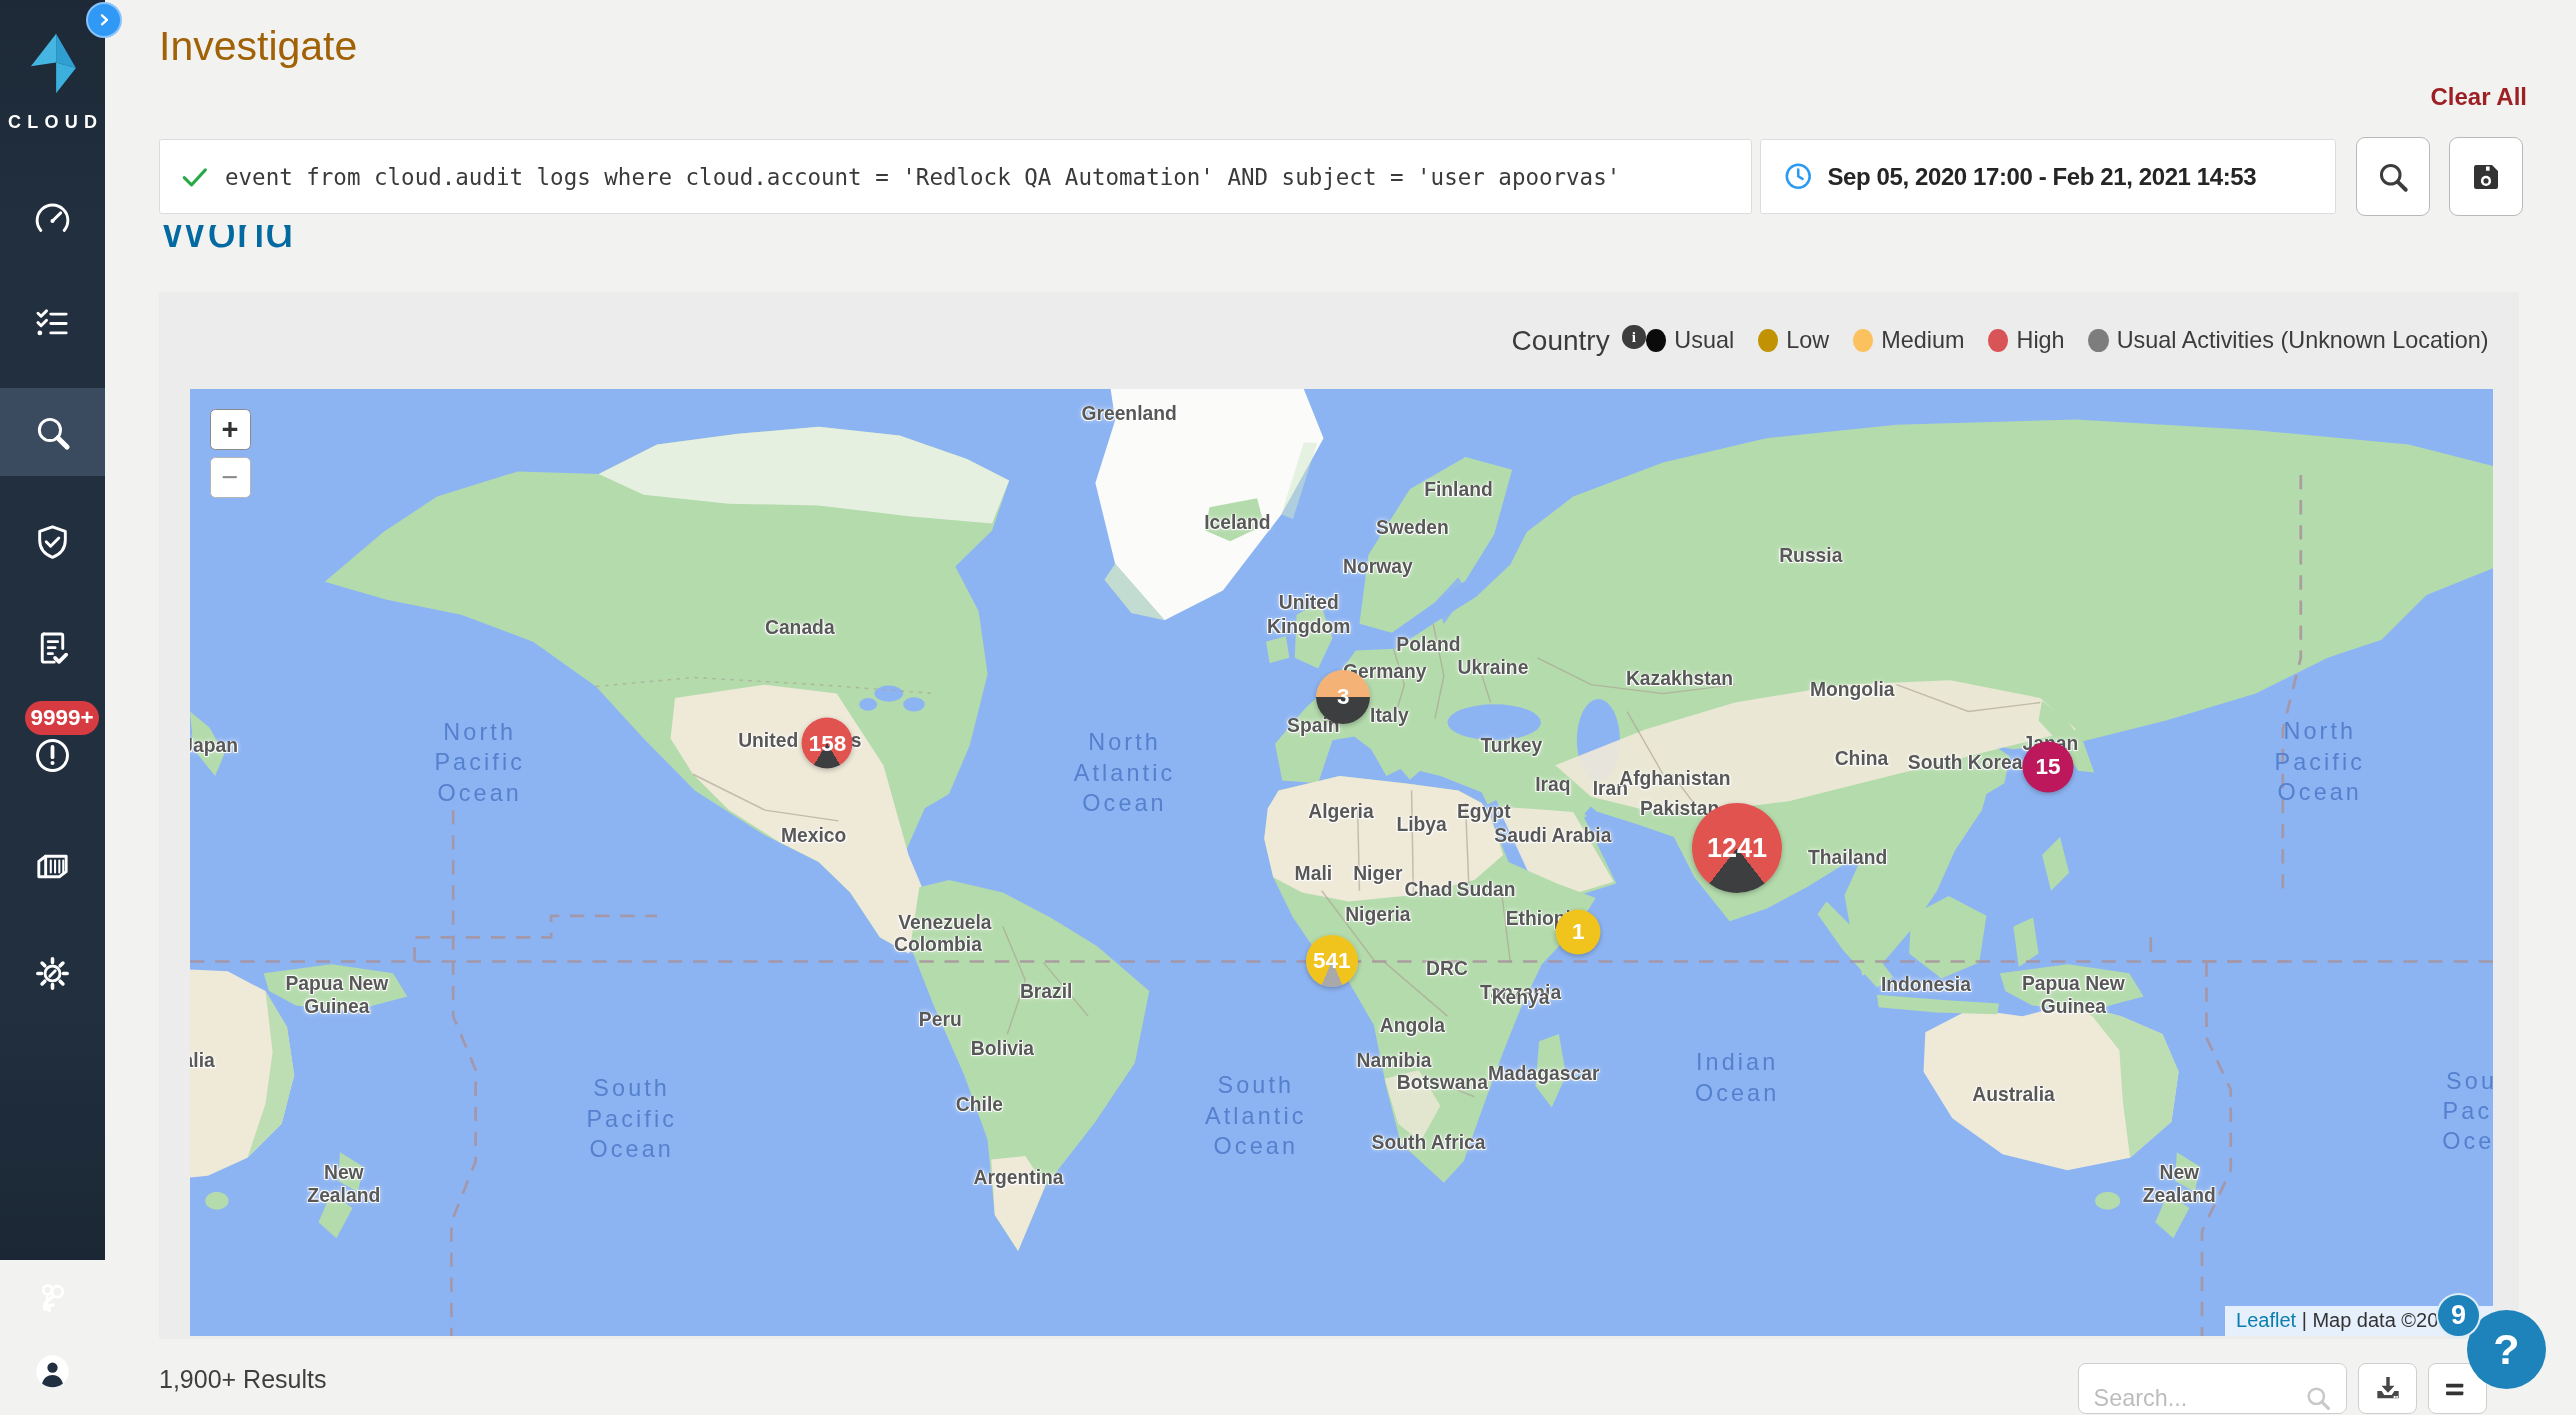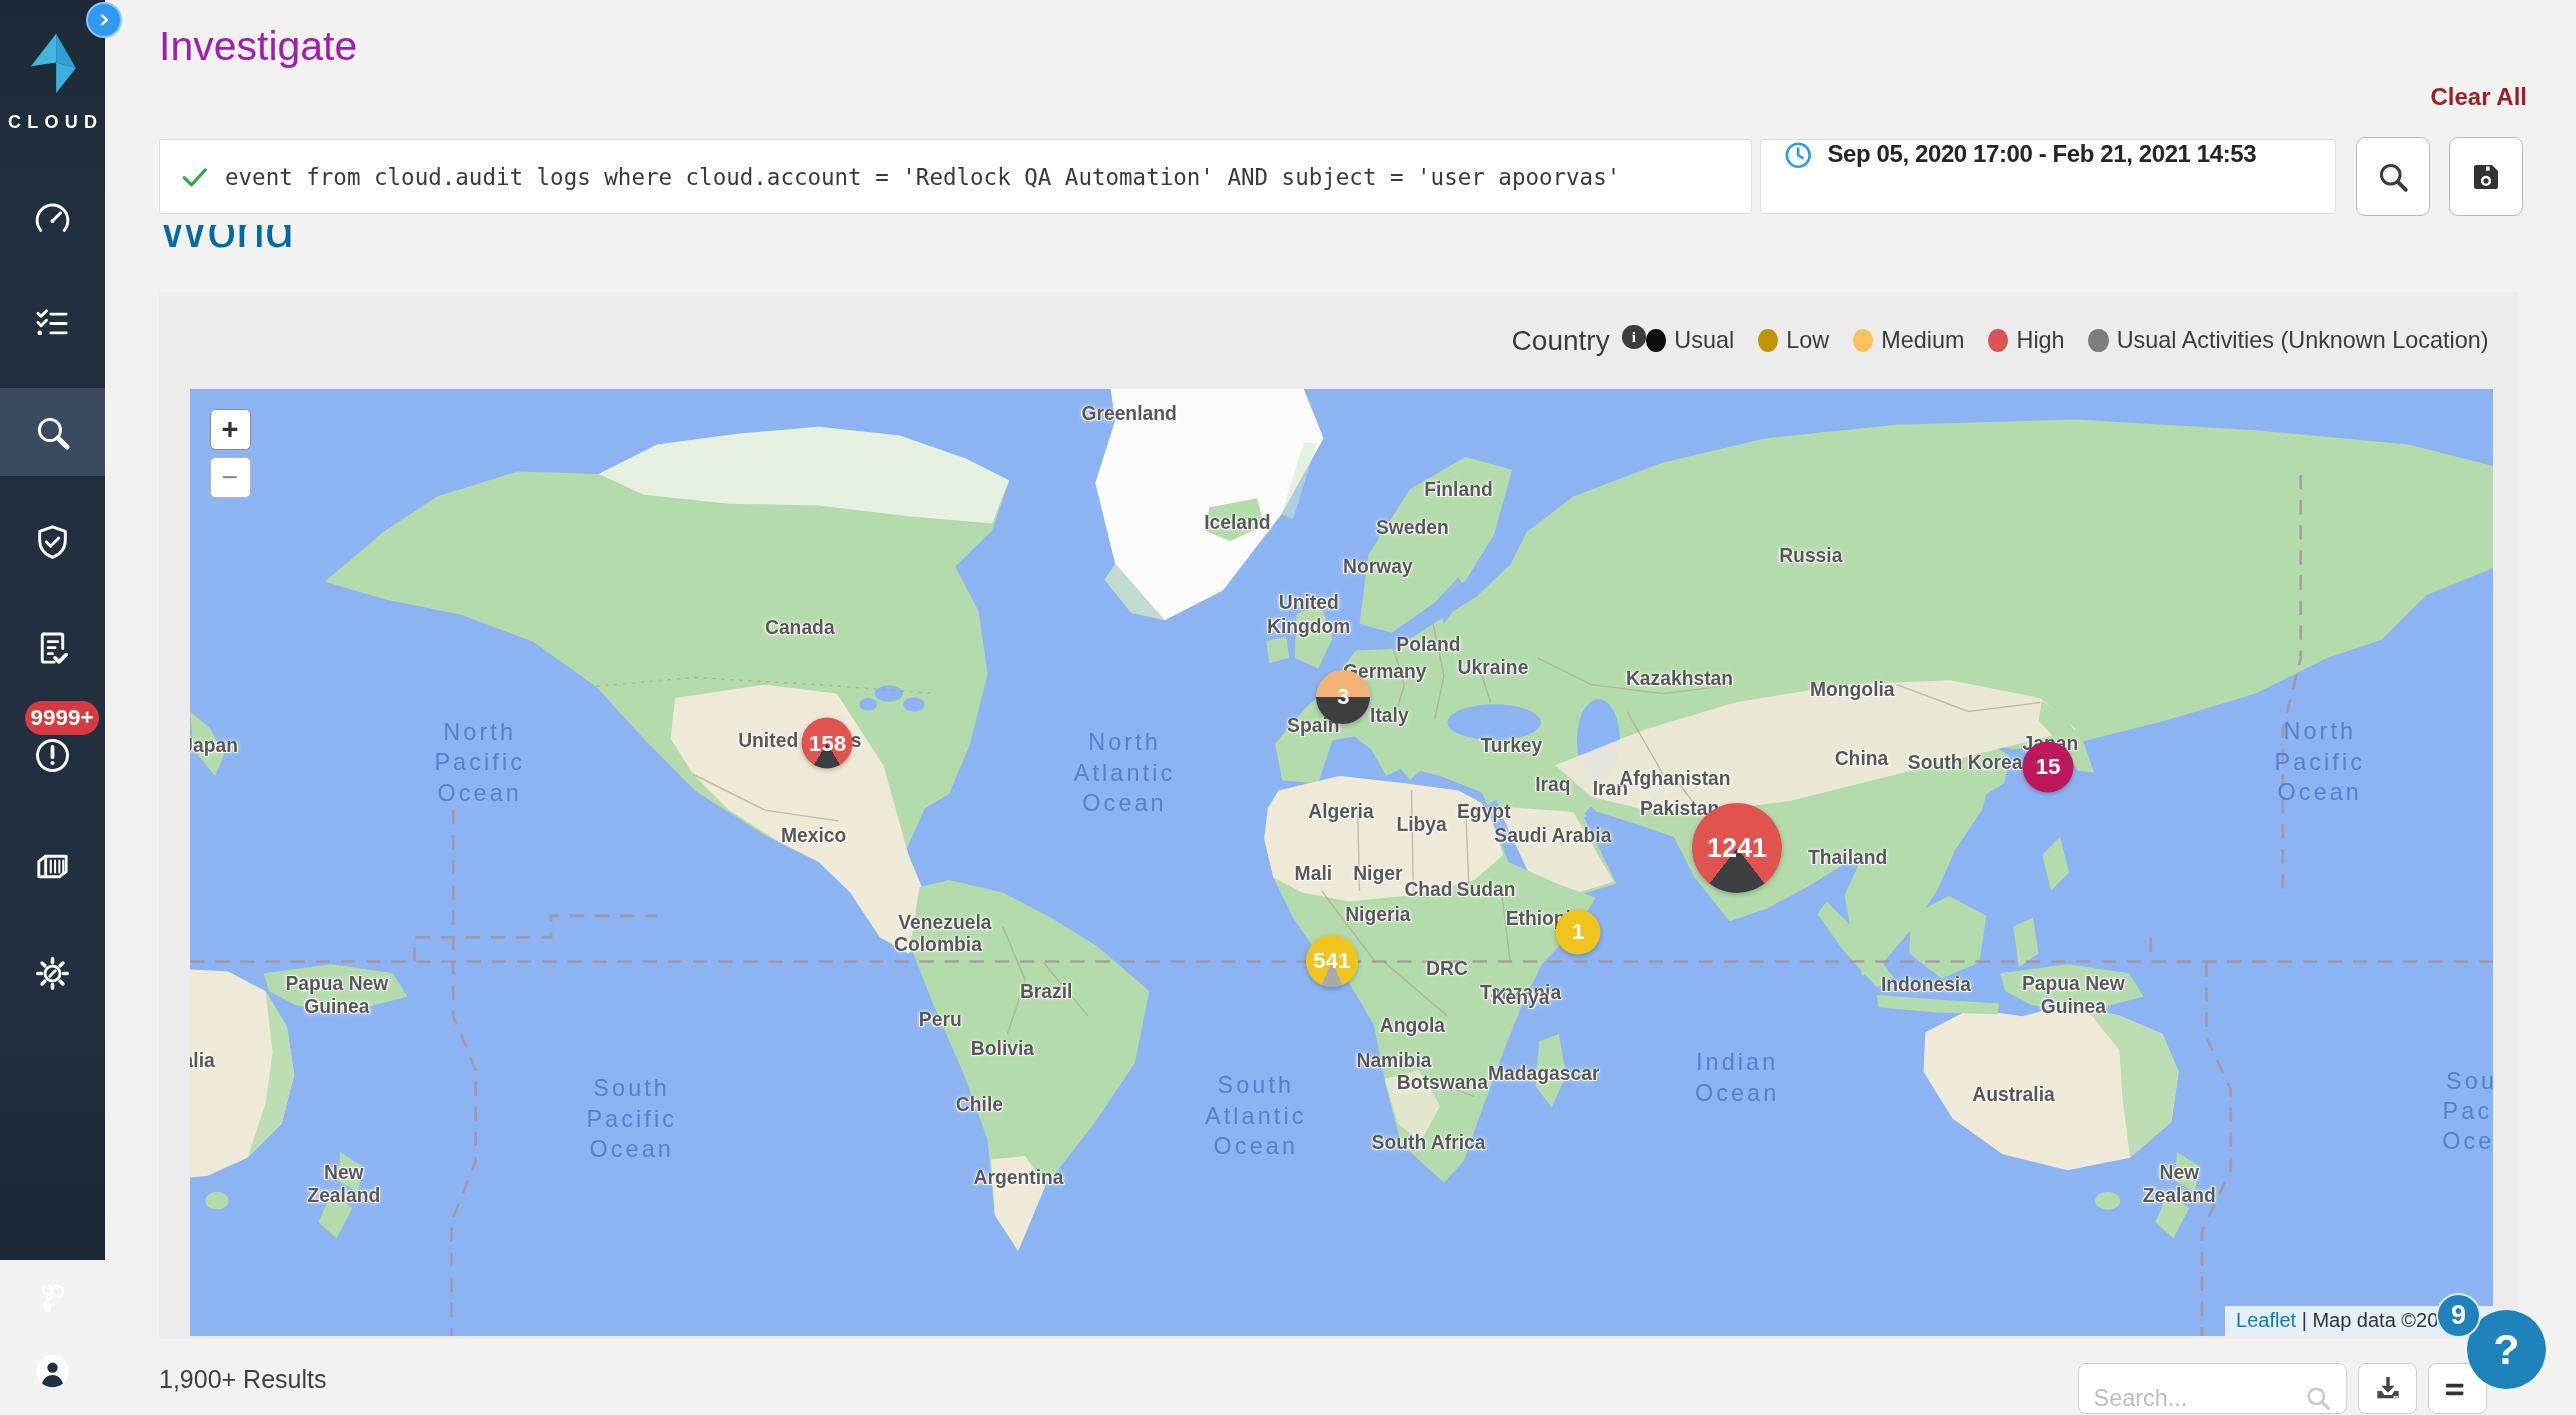--- a/index.html
+++ b/index.html
@@ -12,28 +12,28 @@
               background:#2f99f5;border:2.7px solid rgba(170,210,250,.75);box-sizing:border-box;
               display:flex;align-items:center;justify-content:center;z-index:60;cursor:pointer;}
   .logo-block{position:absolute;top:23.4px;left:0;width:105px;text-align:center;}
   .logo-mark{display:block;margin:0 auto;}
   .logo-text{display:block;margin-top:7.2px;color:#fff;font-size:18px;font-weight:bold;letter-spacing:6.3px;padding-left:6.3px;}
   .nav-item{position:absolute;left:0;width:105px;height:88px;display:flex;align-items:center;justify-content:center;cursor:pointer;}
   .nav-item.active{background:#3a4b5f;}
   .nav-badge{position:absolute;left:25px;top:701px;width:74px;height:34px;border-radius:17px;background:#d63b41;
              color:#fff;font-size:22.5px;font-weight:bold;display:flex;align-items:center;justify-content:center;z-index:5;}
   
-  .page-title{position:absolute;left:159px;top:23.4px;font-size:41px;font-weight:400;color:#a21caf;}
+  .page-title{position:absolute;left:159px;top:23.4px;font-size:41px;font-weight:400;color:#a16207;}
   .clear-all{position:absolute;right:49px;top:83px;font-size:24px;font-weight:bold;color:#9d2025;cursor:pointer;}
   
   .query-box{position:absolute;left:159px;top:139px;width:1593px;height:75px;background:#fff;border:0.9px solid #dcdcdc;
              border-radius:2.7px;box-sizing:border-box;display:flex;align-items:center;padding:0 20px;z-index:10;}
   .query-text{font-family:"DejaVu Sans Mono",monospace;font-size:22.5px;color:#3a3a3a;margin-left:16px;white-space:nowrap;overflow:hidden;}
   .date-box{position:absolute;left:1760px;top:139px;width:576px;height:75px;background:#fff;border:0.9px solid #dcdcdc;
-            border-radius:2.7px;box-sizing:border-box;display:flex;padding:0 21.6px;z-index:10;cursor:pointer;}
+            border-radius:2.7px;box-sizing:border-box;display:flex;align-items:center;padding:0 21.6px;z-index:10;cursor:pointer;}
   .date-text{font-size:24px;font-weight:bold;color:#252525;margin-left:14.4px;letter-spacing:-0.4px;white-space:nowrap;}
   .bar-btn{position:absolute;top:137px;width:74px;height:79px;background:#fff;border:1.8px solid #b9b9b9;border-radius:9px;
            box-sizing:border-box;display:flex;align-items:center;justify-content:center;cursor:pointer;}
   .bar-btn.search{left:2356px;}
   .bar-btn.save{left:2449px;}
   
   .world-wrap{position:absolute;left:159px;top:225px;height:41px;overflow:hidden;z-index:5;}
   .world-text{font-size:52px;line-height:52px;font-weight:500;color:#0369a1;margin-top:-21.6px;}
   
   .panel{position:absolute;left:159px;top:292px;width:2360px;height:1047px;background:#ececec;border-radius:1.8px;}

